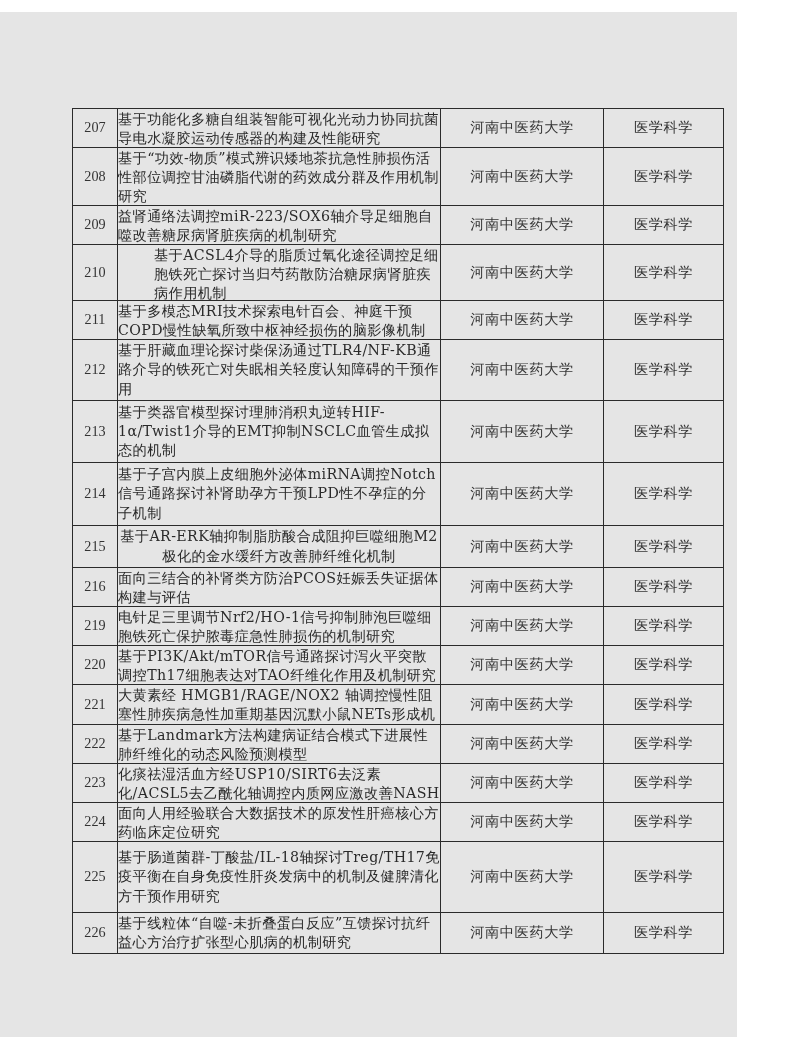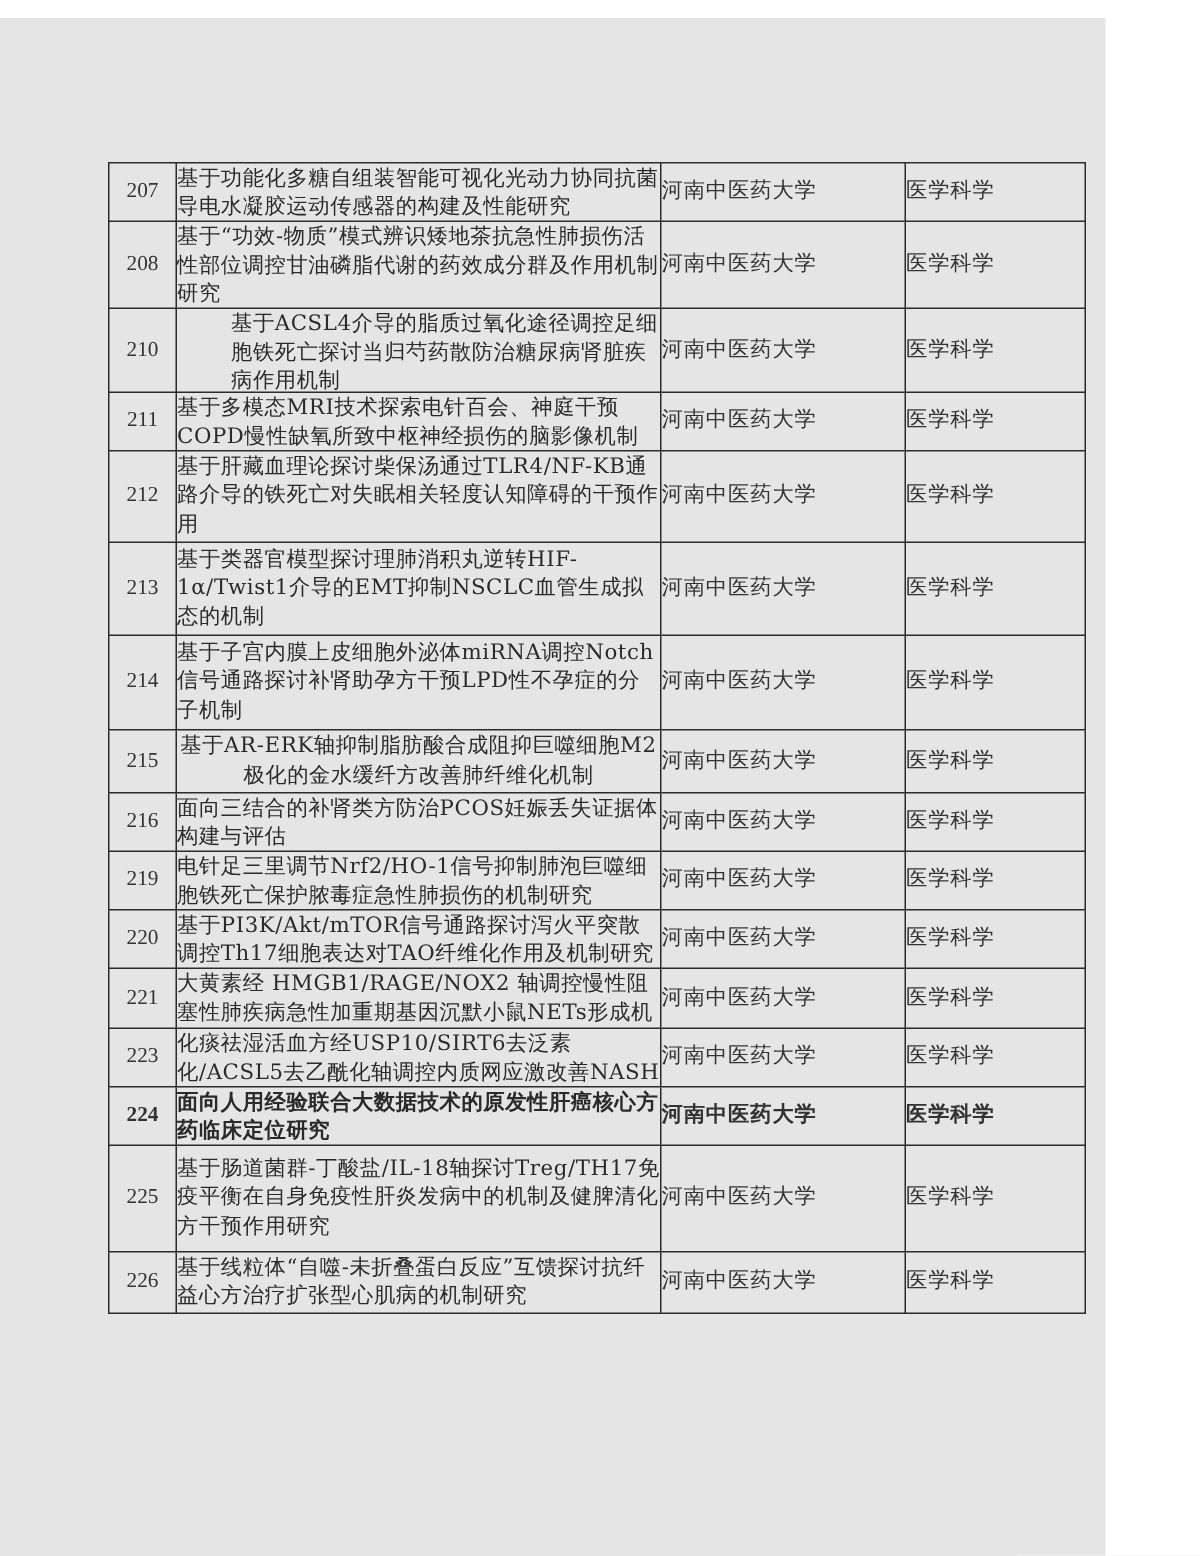--- a/index.html
+++ b/index.html
@@ -17,21 +17,21 @@
     font-size: 14.2px;
     line-height: 19.2px;
   }
   col.c-num { width: 45px; }
   col.c-title { width: 323px; }
   col.c-univ { width: 163px; }
   col.c-field { width: 120px; }
   td.num { text-align: center; font-family: "Liberation Serif", "DejaVu Serif", serif; font-size: 15px; color: #333; }
   td.title { text-align: left; padding: 0 2px 0 3px; overflow: hidden; letter-spacing: 0.4px; }
   td.title .inner { display: block; overflow: hidden; }
-  td.univ, td.field { text-align: left; font-size: 14.5px; letter-spacing: 0.6px; color: #333; }
+  td.univ, td.field { text-align: center; font-size: 14.5px; letter-spacing: 0.6px; color: #333; }
 </style>
 </head>
 <body>
 
 <div class="page">
   <table class="list">
     <colgroup>
       <col class="c-num">
         <col class="c-title">
         <col class="c-univ">
@@ -43,20 +43,28 @@
     <td class="title">
             <span class="inner" style="max-height: 37px;">基于功能化多糖自组装智能可视化光动力协同抗菌导电水凝胶运动传感器的构建及性能研究</span>
           </td>
     <td class="univ">河南中医药大学</td>
     <td class="field">医学科学</td>
   </tr>
         <tr style="height: 58px;">
     <td class="num">208</td>
     <td class="title">
             <span class="inner" style="max-height: 56px;">基于“功效-物质”模式辨识矮地茶抗急性肺损伤活性部位调控甘油磷脂代谢的药效成分群及作用机制研究</span>
+          </td>
+    <td class="univ">河南中医药大学</td>
+    <td class="field">医学科学</td>
+  </tr>
+        <tr style="height: 39px;">
+    <td class="num">209</td>
+    <td class="title">
+            <span class="inner" style="max-height: 37px;">益肾通络法调控miR-223/SOX6轴介导足细胞自噬改善糖尿病肾脏疾病的机制研究</span>
           </td>
     <td class="univ">河南中医药大学</td>
     <td class="field">医学科学</td>
   </tr>
         <tr style="height: 56px;">
     <td class="num">210</td>
     <td class="title">
             <span class="inner" style="max-height: 54px; margin-left: 36px;">基于ACSL4介导的脂质过氧化途径调控足细胞铁死亡探讨当归芍药散防治糖尿病肾脏疾病作用机制</span>
           </td>
     <td class="univ">河南中医药大学</td>
@@ -128,28 +136,36 @@
   </tr>
         <tr style="height: 40px;">
     <td class="num">221</td>
     <td class="title">
             <span class="inner" style="max-height: 38px;">大黄素经 HMGB1/RAGE/NOX2 轴调控慢性阻塞性肺疾病急性加重期基因沉默小鼠NETs形成机制研究</span>
           </td>
     <td class="univ">河南中医药大学</td>
     <td class="field">医学科学</td>
   </tr>
         <tr style="height: 39px;">
+    <td class="num">222</td>
+    <td class="title">
+            <span class="inner" style="max-height: 37px;">基于Landmark方法构建病证结合模式下进展性肺纤维化的动态风险预测模型</span>
+          </td>
+    <td class="univ">河南中医药大学</td>
+    <td class="field">医学科学</td>
+  </tr>
+        <tr style="height: 39px;">
     <td class="num">223</td>
     <td class="title">
             <span class="inner" style="max-height: 37px;">化痰祛湿活血方经USP10/SIRT6去泛素化/ACSL5去乙酰化轴调控内质网应激改善NASH的机制研究</span>
           </td>
     <td class="univ">河南中医药大学</td>
     <td class="field">医学科学</td>
   </tr>
-        <tr style="height: 39px; font-weight: bold;">
+        <tr style="height: 39px;">
     <td class="num">224</td>
     <td class="title">
             <span class="inner" style="max-height: 37px;">面向人用经验联合大数据技术的原发性肝癌核心方药临床定位研究</span>
           </td>
     <td class="univ">河南中医药大学</td>
     <td class="field">医学科学</td>
   </tr>
         <tr style="height: 71px;">
     <td class="num">225</td>
     <td class="title">

